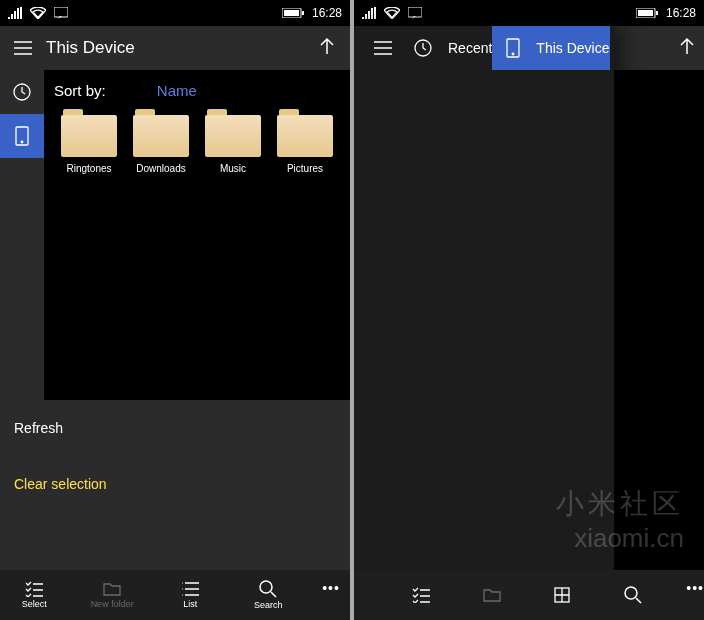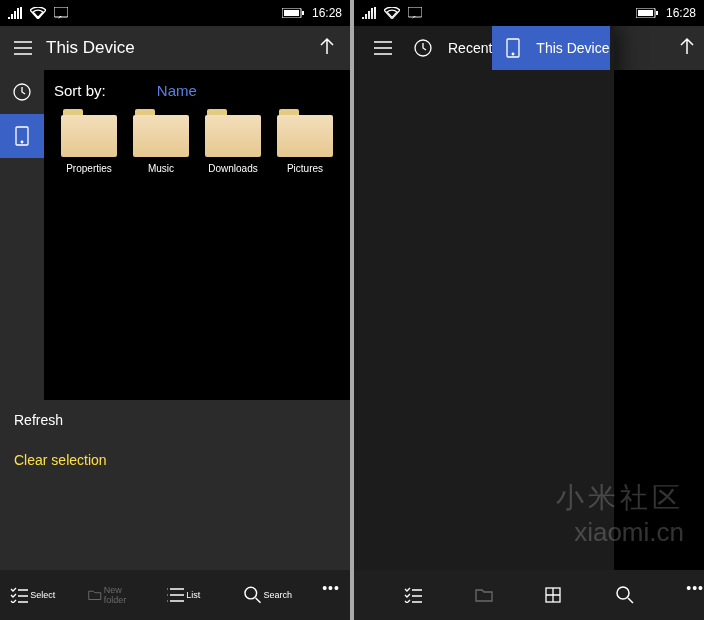--- a/index.html
+++ b/index.html
@@ -32,42 +32,42 @@
   
   .folders { display: flex; flex-wrap: wrap; gap: 6px 2px; }
   .folder { width: 70px; display: flex; flex-direction: column; align-items: center; cursor: pointer; }
   .folder-icon { width: 60px; height: 48px; position: relative; }
   .folder-icon::before { content: ""; position: absolute; top: 0; left: 4px; width: 20px; height: 8px; background: #e5c984; border-radius: 2px 2px 0 0; }
   .folder-icon::after { content: ""; position: absolute; top: 6px; left: 2px; right: 2px; bottom: 0; background: linear-gradient(#f3debb, #e6c890); border-radius: 2px; }
   .folder-label { font-size: 10px; color: #fff; text-align: center; margin-top: 6px; white-space: nowrap; }
 
   
   .ctx { position: absolute; left: 0; right: 0; top: 400px; height: 170px; background: #2b2b2b; display: flex; flex-direction: column; }
-  .ctx-item { padding: 12px 14px; font-size: 14px; color: #fff; cursor: pointer; }
+  .ctx-item { padding: 20px 14px; font-size: 14px; color: #fff; cursor: pointer; }
   .ctx-item.disabled { color: #fde047; cursor: default; }
 
   
   .cmd { position: absolute; left: 0; right: 0; bottom: 0; height: 50px; background: #1f1f1f; display: flex; align-items: center; justify-content: center; gap: 30px; color: #fff; }
-  .cmd-btn { display: flex; align-items: center; gap: 2px; font-size: 9px; cursor: pointer; width: 48px; }
+  .cmd-btn { display: flex; flex-direction: column; align-items: center; gap: 2px; font-size: 9px; cursor: pointer; width: 48px; }
   .cmd-btn.disabled { color: #6a6a6a; }
   .cmd-btn.disabled svg { stroke: #6a6a6a; fill: none; }
   .cmd-more { font-size: 14px; letter-spacing: 1px; align-self: flex-start; margin-top: 10px; }
   .cmd.iconsonly { gap: 36px; padding-left: 50px; }
 
   
   .drawer { position: absolute; top: 26px; left: 0; width: 260px; bottom: 0; background: #1c1c1c; display: flex; flex-direction: row; box-shadow: 6px 0 20px rgba(0,0,0,.6); }
   .drawer .ham-area { height: 44px; display: flex; align-items: center; padding-left: 12px; }
   .drawer-item { display: flex; align-items: center; height: 44px; padding-left: 14px; gap: 16px; color: #fff; font-size: 14px; cursor: pointer; }
   .drawer-item.active { background: #3a62c6; }
   .drawer-item svg { flex-shrink: 0; }
 
   .backdrop { position: absolute; inset: 26px 0 0 0; background: #000; }
   
   
-  .wm { position: absolute; right: 20px; bottom: 72px; text-align: right; color: rgba(255,255,255,.2); pointer-events: none; }
+  .wm { position: absolute; right: 20px; bottom: 66px; text-align: right; color: rgba(255,255,255,.2); pointer-events: none; }
   .wm .zh { font-size: 28px; font-weight: 300; letter-spacing: 4px; }
   .wm .en { font-size: 26px; font-weight: 300; }
 </style>
 </head>
 <body>
 
 <div class="phone phone-left">
 
   <div class="status">
     <div class="status-left">
@@ -122,29 +122,29 @@
       </div>
     </div>
     <div class="content">
       <div class="sort">
         <span>Sort by:</span>
         <span class="sort-value">Name</span>
       </div>
       <div class="folders">
         <div class="folder">
             <div class="folder-icon"></div>
-            <div class="folder-label">Properties</div>
+            <div class="folder-label">Ringtones</div>
+          </div>
+        <div class="folder">
+            <div class="folder-icon"></div>
+            <div class="folder-label">Downloads</div>
           </div>
         <div class="folder">
             <div class="folder-icon"></div>
             <div class="folder-label">Music</div>
-          </div>
-        <div class="folder">
-            <div class="folder-icon"></div>
-            <div class="folder-label">Downloads</div>
           </div>
         <div class="folder">
             <div class="folder-icon"></div>
             <div class="folder-label">Pictures</div>
           </div>
       </div>
     </div>
   </div>
 
   <div class="ctx">

